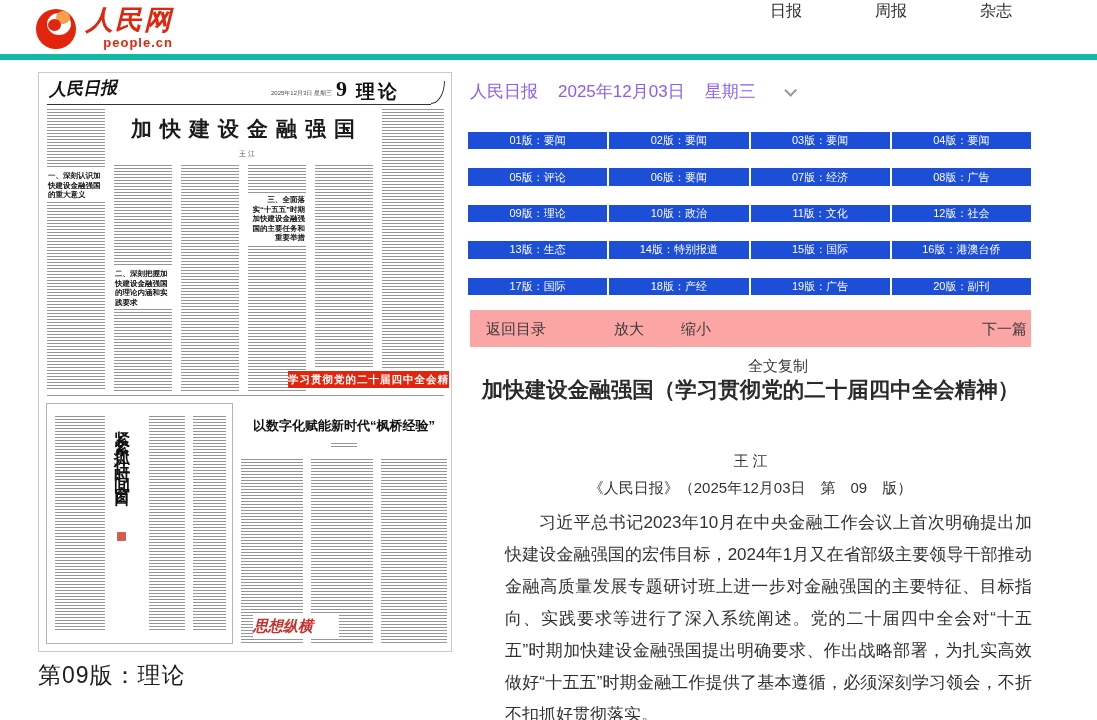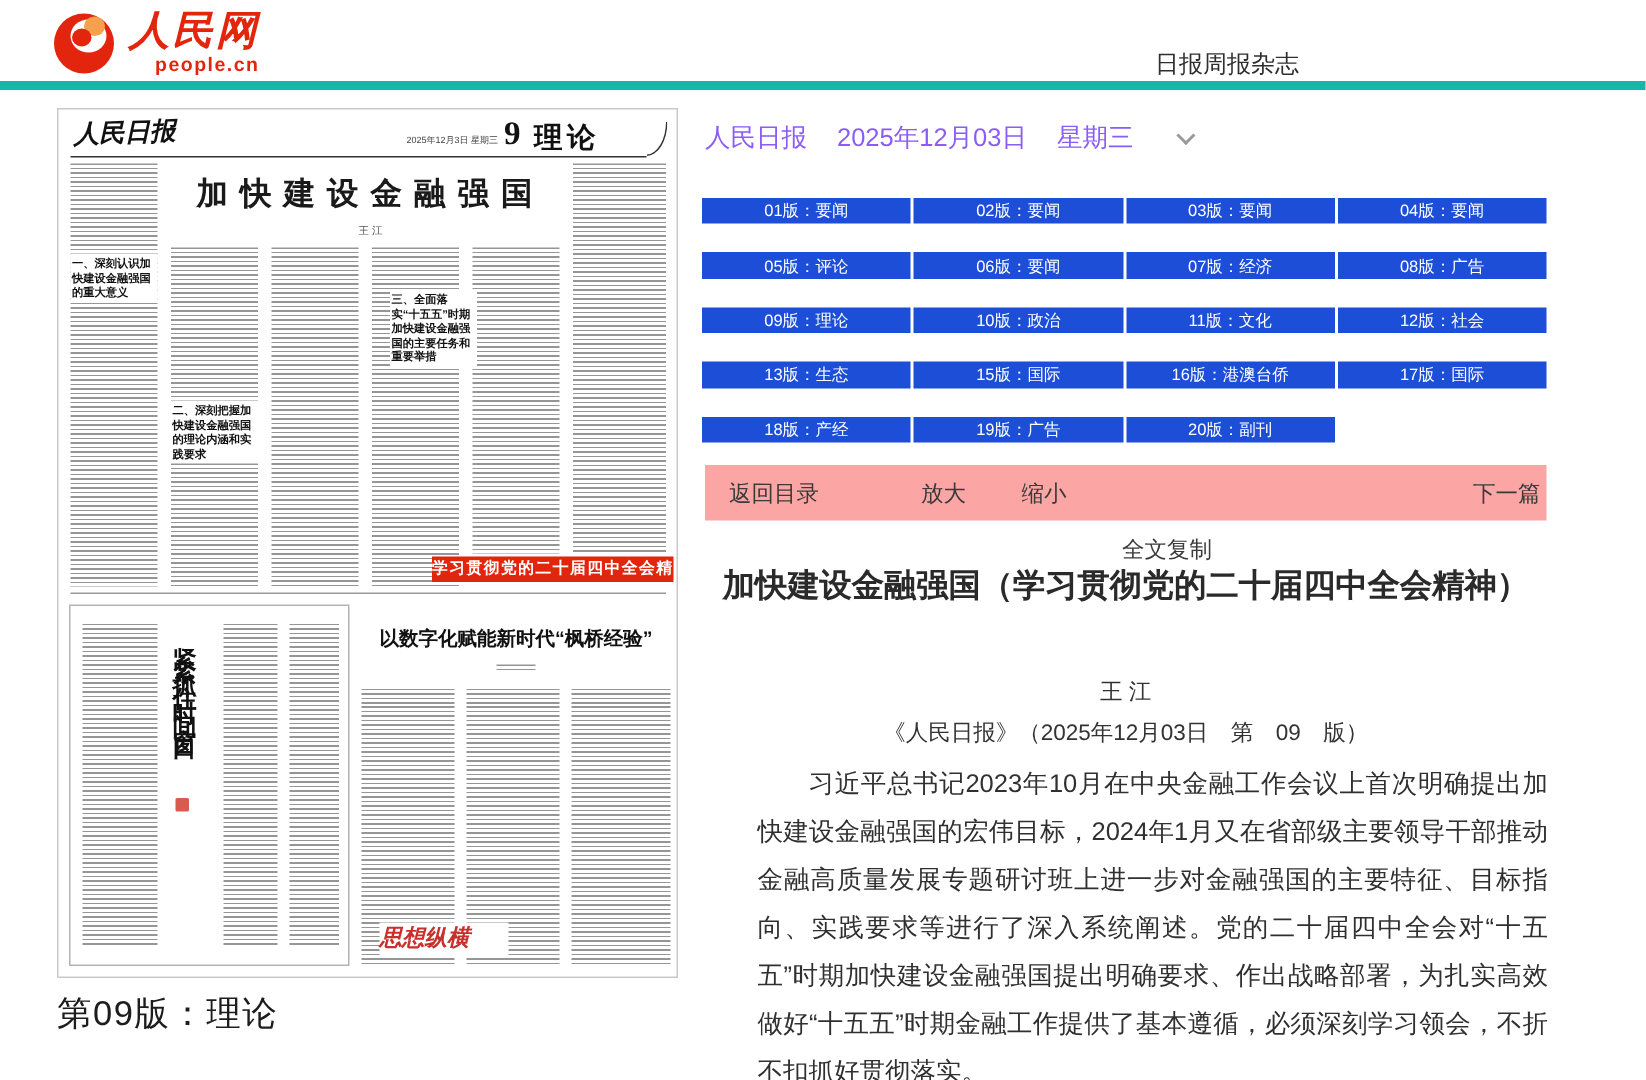--- a/index.html
+++ b/index.html
@@ -16,22 +16,22 @@
   .logo-mark .c2 { position:absolute; left:11px; top:8px; width:24px; height:22px; border-radius:50%;
                    background:#fff; }
   .logo-mark .c3 { position:absolute; left:20px; top:6px; width:14px; height:13px; border-radius:50%;
                    background:#f6a04d; }
   .logo-mark .c4 { position:absolute; left:12px; top:14px; width:13px; height:12px; border-radius:50%;
                    background:#e2250c; }
   .logo-text { margin-left:6px; }
   .logo-cn { font-family:"Liberation Serif", serif; font-style:italic; font-weight:bold;
              color:#e2250c; font-size:27px; line-height:30px; letter-spacing:2px; }
   .logo-en { color:#e2250c; font-size:13px; font-weight:bold; text-align:right; letter-spacing:1px; }
-  .top-nav { position:absolute; left:770px; top:33px; width:242px; display:flex;
-             }
+  .top-nav { position:absolute; left:770px; top:1px; width:242px; display:flex;
+             justify-content:space-between; }
   .nav-item { font-size:16px; color:#2e2e2e; cursor:pointer; }
 
   
   .paper { position:absolute; left:38px; top:72px; width:414px; height:580px;
            background:#fff; border:1px solid #c9c9c9; }
   .paper * { position:absolute; }
   .masthead { left:10px; top:4px; font-family:"Liberation Serif", serif; font-weight:bold;
               font-style:italic; font-size:17px; color:#111; transform:rotate(-2deg); }
   .p-date { left:232px; top:16px; font-size:6px; color:#444; width:70px; }
   .p-pageno { left:297px; top:3px; font-family:"Liberation Serif", serif; font-weight:bold;
@@ -131,21 +131,21 @@
 
   <div class="sim" style="left:8px;top:36px;width:58px;height:282px;"></div>
   <div class="sim" style="left:75px;top:92px;width:58px;height:226px;"></div>
   <div class="sim" style="left:142px;top:92px;width:58px;height:226px;"></div>
   <div class="sim" style="left:209px;top:92px;width:58px;height:226px;"></div>
   <div class="sim" style="left:276px;top:92px;width:58px;height:204px;"></div>
   <div class="sim" style="left:343px;top:36px;width:62px;height:260px;"></div>
 
   <div class="p-subhead" style="left:8px;top:96px;width:58px;">一、深刻认识加快建设金融强国的重大意义</div>
   <div class="p-subhead" style="left:75px;top:194px;width:58px;">二、深刻把握加快建设金融强国的理论内涵和实践要求</div>
-  <div class="p-subhead" style="left:221px;top:120px;width:58px;">三、全面落实“十五五”时期加快建设金融强国的主要任务和重要举措</div>
+  <div class="p-subhead" style="left:209px;top:120px;width:58px;text-align:right;">三、全面落实“十五五”时期加快建设金融强国的主要任务和重要举措</div>
 
   <div class="p-banner">学习贯彻党的二十届四中全会精神</div>
   <div class="p-divider"></div>
 
   <div class="p-box">
     <div class="sim" style="left:8px;top:12px;width:50px;height:214px;"></div>
     <div class="p-vtitle">紧紧抓住时间窗口</div>
     <div class="p-seal"></div>
     <div class="sim" style="left:102px;top:12px;width:36px;height:214px;"></div>
     <div class="sim" style="left:146px;top:12px;width:33px;height:214px;"></div>
@@ -174,20 +174,21 @@
     <div class="grid-cell">04版：要闻</div>
     <div class="grid-cell">05版：评论</div>
     <div class="grid-cell">06版：要闻</div>
     <div class="grid-cell">07版：经济</div>
     <div class="grid-cell">08版：广告</div>
     <div class="grid-cell">09版：理论</div>
     <div class="grid-cell">10版：政治</div>
     <div class="grid-cell">11版：文化</div>
     <div class="grid-cell">12版：社会</div>
     <div class="grid-cell">13版：生态</div>
+    <div class="grid-cell">14版：特别报道</div>
     <div class="grid-cell">15版：国际</div>
     <div class="grid-cell">16版：港澳台侨</div>
     <div class="grid-cell">17版：国际</div>
     <div class="grid-cell">18版：产经</div>
     <div class="grid-cell">19版：广告</div>
     <div class="grid-cell">20版：副刊</div>
   </div>
 
 <div class="toolbar">
   <span class="tb-back">返回目录</span>

